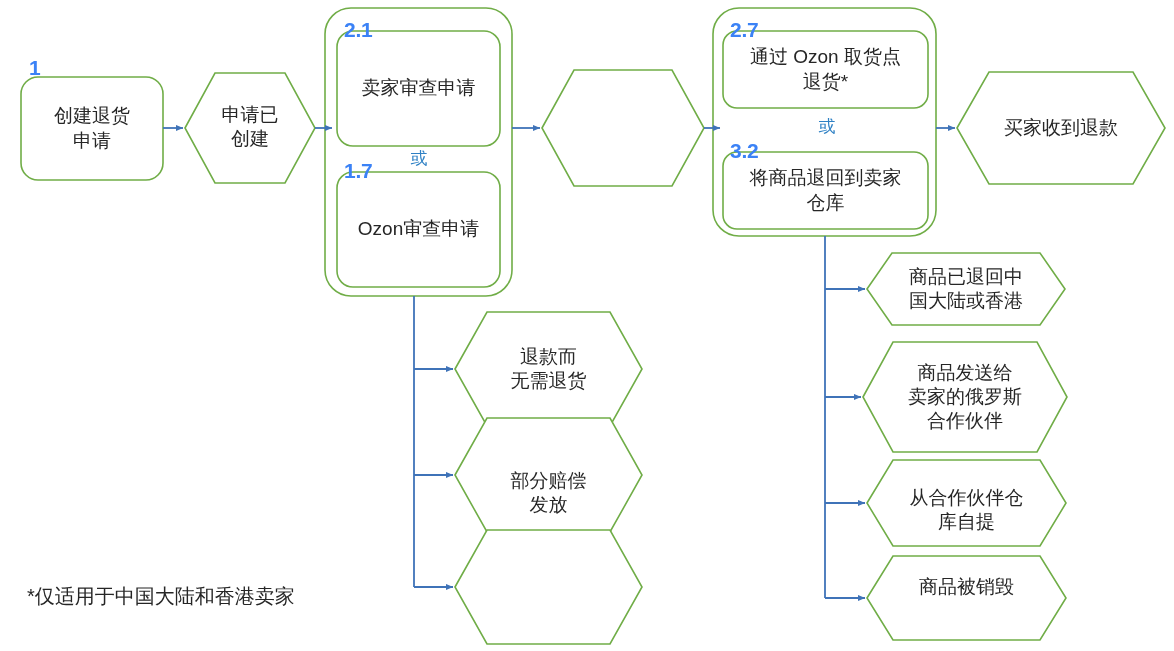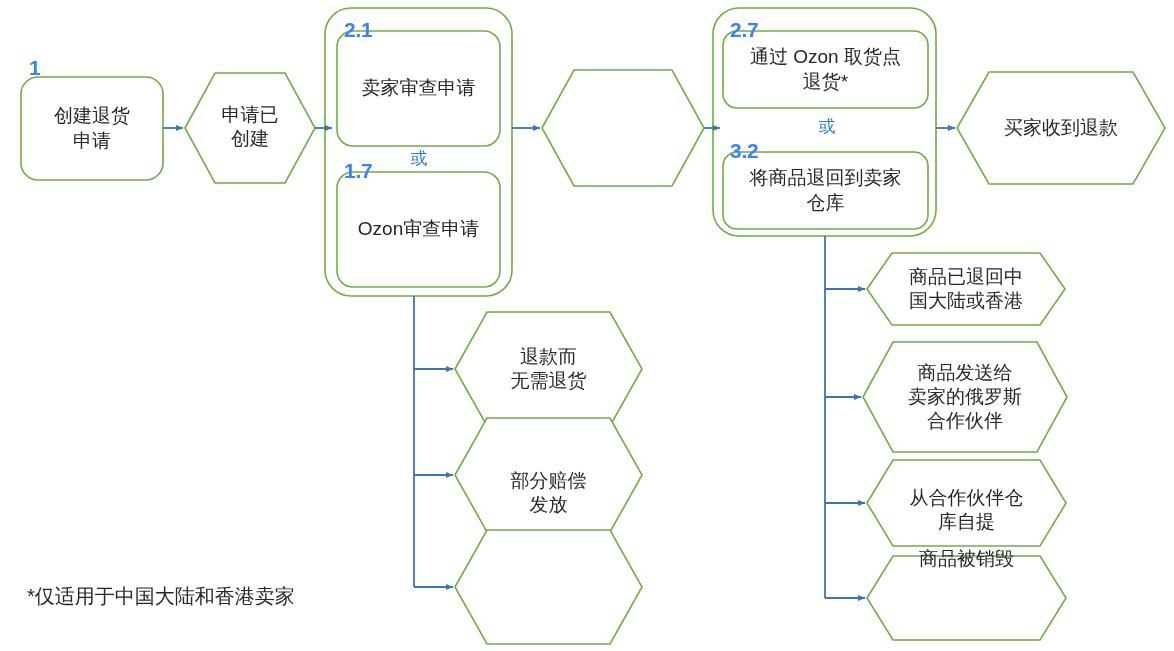--- a/index.html
+++ b/index.html
@@ -155,17 +155,17 @@
   <div class="node-label" style="left:867px; top:253px; width:198px; height:72px;">商品已退回中
 国大陆或香港</div>
 
   <div class="node-label" style="left:863px; top:342px; width:204px; height:110px;">商品发送给
 卖家的俄罗斯
 合作伙伴</div>
 
   <div class="node-label" style="left:867px; top:460px; width:199px; height:86px;margin-top:7px;">从合作伙伴仓
 库自提</div>
 
-  <div class="node-label" style="left:867px; top:528px; width:199px; height:63px;">商品被销毁</div>
+  <div class="node-label" style="left:867px; top:556px; width:199px; height:63px;">商品被销毁</div>
 
   <div class="footnote" style="left:27px; top:583px;">*仅适用于中国大陆和香港卖家</div>
 
 </div>
 
 </body></html>

